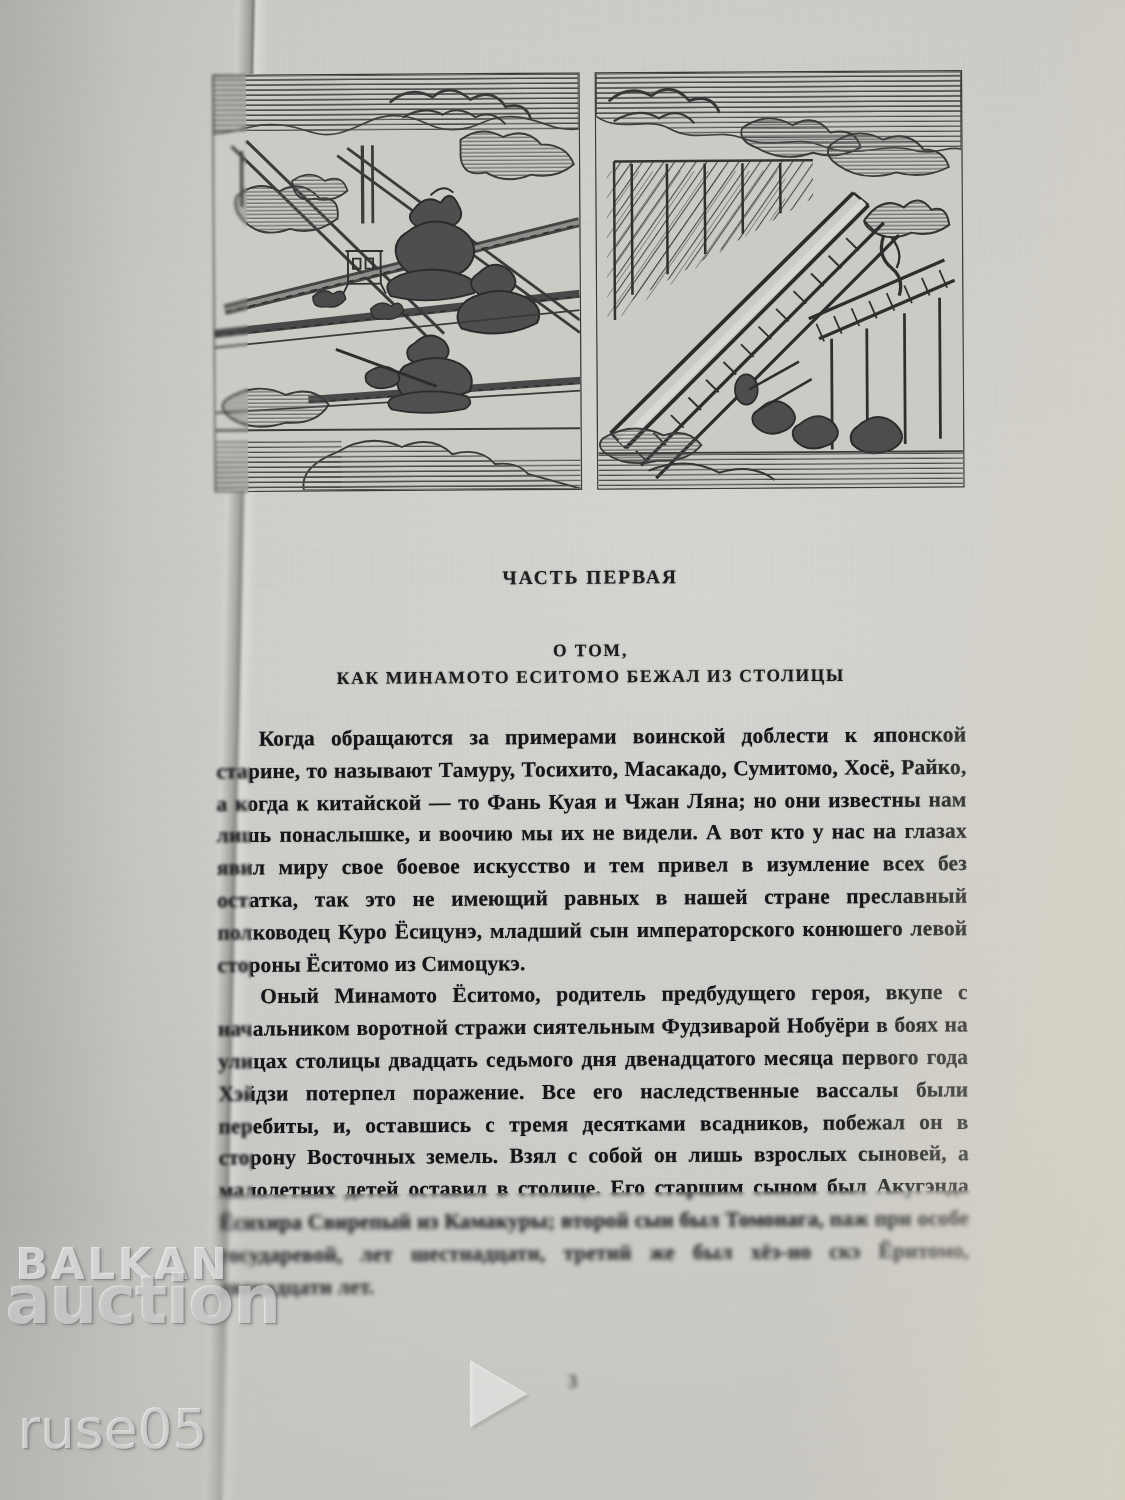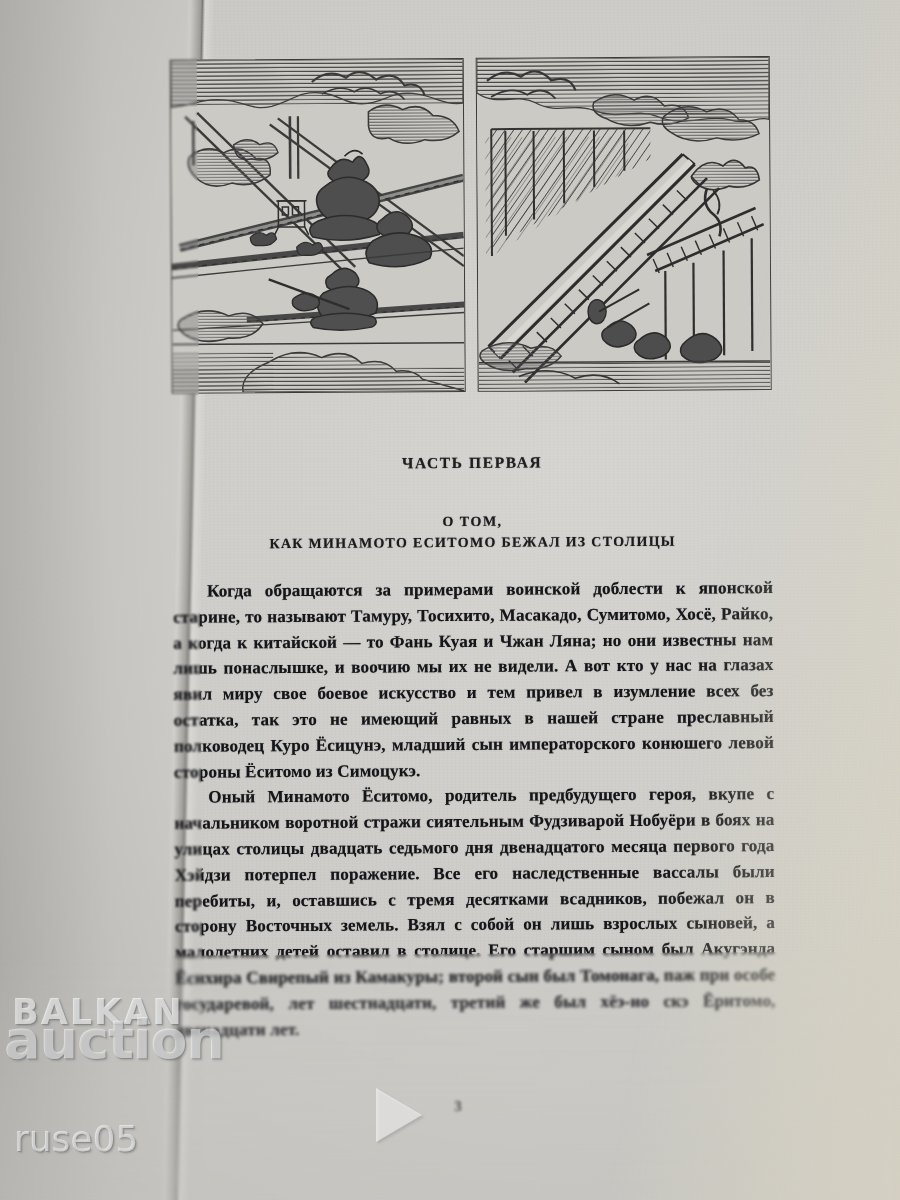--- a/index.html
+++ b/index.html
@@ -151,21 +151,21 @@
     left:12px;top:992px;
     font-size:35px;font-weight:700;letter-spacing:2px;
   }
   #wm-auction{
     left:4px;top:1008px;
     font-size:54px;font-weight:700;letter-spacing:-1px;
     color:rgba(255,255,255,.50);
   }
   #wm-ruse{
     left:14px;top:1118px;
-    font-size:36px;font-weight:400;letter-spacing:0px;
+    font-size:44px;font-weight:400;letter-spacing:0px;
     color:rgba(255,255,255,.55);
   }
   #wm-play{
     left:376px;top:1088px;width:0;height:0;
     border-top:27px solid transparent;
     border-bottom:27px solid transparent;
     border-left:46px solid rgba(255,255,255,.55);
     filter:drop-shadow(2px 2px 1px rgba(95,97,101,.40));
   }
 </style>

